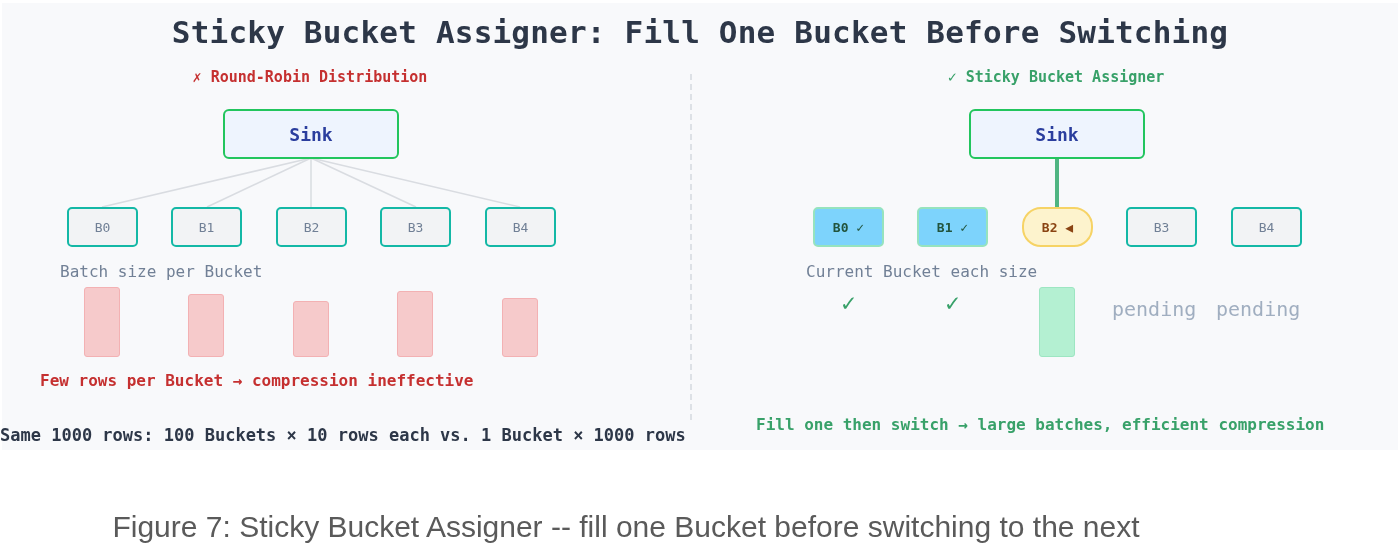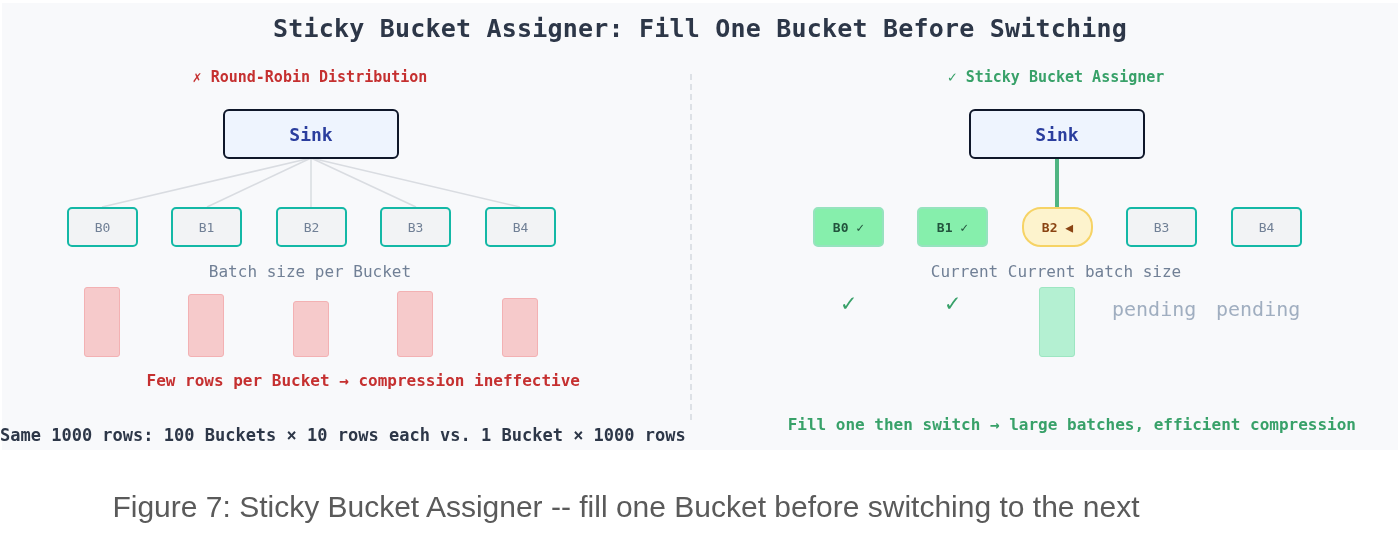--- a/index.html
+++ b/index.html
@@ -6,74 +6,74 @@
     html, body { width: 1400px; height: 553px; background: #ffffff; overflow: hidden; }
     body { position: relative; font-family: "DejaVu Sans Mono", monospace; }
 
     .panel {
       position: absolute; left: 2px; top: 3px; width: 1396px; height: 447px;
       background: #f8f9fb;
     }
     .abs { position: absolute; }
     .title {
       left: 0; width: 1400px; top: 14px; text-align: center;
-      font-size: 25px; font-weight: bold; color: #2d3748; letter-spacing: 0.2px;
+      font-size: 31px; font-weight: bold; color: #2d3748; letter-spacing: 0.2px;
     }
     .section-title {
       top: 68px; font-size: 15px; font-weight: bold; text-align: center;
     }
     .st-left { left: 60px; width: 500px; color: #c53030; }
     .st-right { left: 806px; width: 500px; color: #38a169; }
 
     .sink {
       width: 176px; height: 50px; top: 109px;
-      background: #eef4fe; border: 2px solid #0f172a; border-radius: 6px;
+      background: #eef4fe; border: 2px solid #22c55e; border-radius: 6px;
       display: flex; align-items: center; justify-content: center;
       font-size: 18px; font-weight: bold; color: #2b3e9e;
     }
     .sink-left { left: 223px; }
     .sink-right { left: 969px; }
 
     .divider {
       left: 690px; top: 74px; height: 346px; width: 0;
       border-left: 2px dashed #dde1e6;
     }
 
     .bucket {
       width: 71px; height: 40px; top: 207px;
       border-radius: 5px; border: 2px solid #14b8a6; background: #f2f3f5;
       display: flex; align-items: center; justify-content: center;
       font-size: 13px; color: #718096;
     }
-    .bucket.done { background: #86efac; border-color: #96e3be; color: #22543d; font-weight: bold; }
+    .bucket.done { background: #7dd3fc; border-color: #96e3be; color: #22543d; font-weight: bold; }
     .bucket.active { background: #fdf3cd; border-color: #f6d365; color: #8a4413; font-weight: bold; border-radius: 19px; }
 
-    .label-gray { font-size: 16px; color: #718096; text-align: center; }
+    .label-gray { font-size: 16px; color: #718096; }
 
     .bar {
       width: 36px; border-radius: 3px;
       background: #f6cacb; border: 1.5px solid #f3b1b3;
     }
     .bar-green {
       width: 36px; border-radius: 3px;
       background: #b4f0d2; border: 1.5px solid #9de6c2;
     }
     .check { font-size: 24px; color: #38a169; font-weight: bold; width: 71px; text-align: center; }
     .pending { font-size: 20px; color: #a0aec0; width: 100px; text-align: left; }
 
-    .note { font-size: 16px; font-weight: bold; text-align: right; }
+    .note { font-size: 16px; font-weight: bold; text-align: left; }
     .note-left { left: 40px; width: 540px; top: 371px; color: #c53030; }
     .note-right { left: 756px; width: 600px; top: 371px; color: #38a169; margin-top: 44px; }
 
     .bottom-note {
       left: 0; width: 1400px; top: 425px; 
       font-size: 17px; font-weight: bold; color: #2d3748;
     }
     .caption {
-      left: 0; width: 1252px; top: 490px; text-align: center;
+      left: 0; width: 1252px; top: 510px; text-align: center;
       font-family: "Liberation Sans", sans-serif; font-size: 30px; color: #5a5a5a;
     }
     svg.lines { position: absolute; left: 0; top: 0; width: 1400px; height: 553px; pointer-events: none; }
   </style>
 </head>
 <body>
 
 <div class="panel"></div>
 
 <svg class="lines">
@@ -120,21 +120,21 @@
   <span>Sticky Bucket Assigner</span>
 </div>
 <div class="abs sink sink-right">Sink</div>
 
 <div class="abs bucket done" style="left:813px">B0 ✓</div>
 <div class="abs bucket done" style="left:917px">B1 ✓</div>
 <div class="abs bucket active" style="left:1022px">B2 ◀</div>
 <div class="abs bucket" style="left:1126px">B3</div>
 <div class="abs bucket" style="left:1231px">B4</div>
 
-<div class="abs label-gray" style="left:806px;width:500px;top:262px">Current Current batch size</div>
+<div class="abs label-gray" style="left:806px;width:500px;top:262px">Current Bucket each size</div>
 
 <div class="abs check" style="left:813px;top:289px">✓</div>
 <div class="abs check" style="left:917px;top:289px">✓</div>
 <div class="abs bar-green" style="left:1039px;top:287px;height:70px"></div>
 <div class="abs pending" style="left:1112px;top:297px">pending</div>
 <div class="abs pending" style="left:1216px;top:297px">pending</div>
 
 <div class="abs note note-right">Fill one then switch → large batches, efficient compression</div>
 
 <div class="abs bottom-note">Same 1000 rows: 100 Buckets × 10 rows each vs. 1 Bucket × 1000 rows</div>

